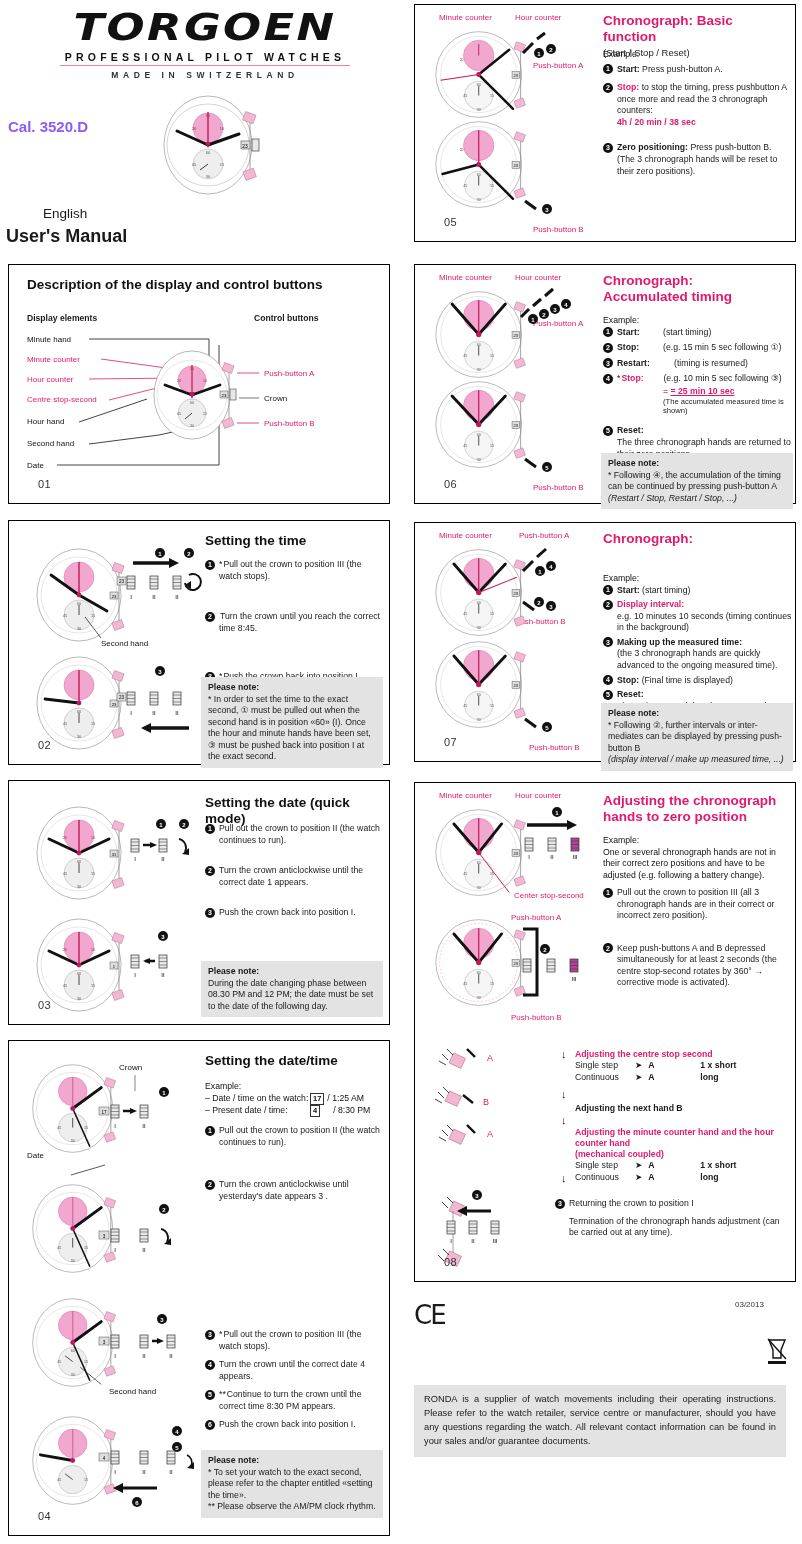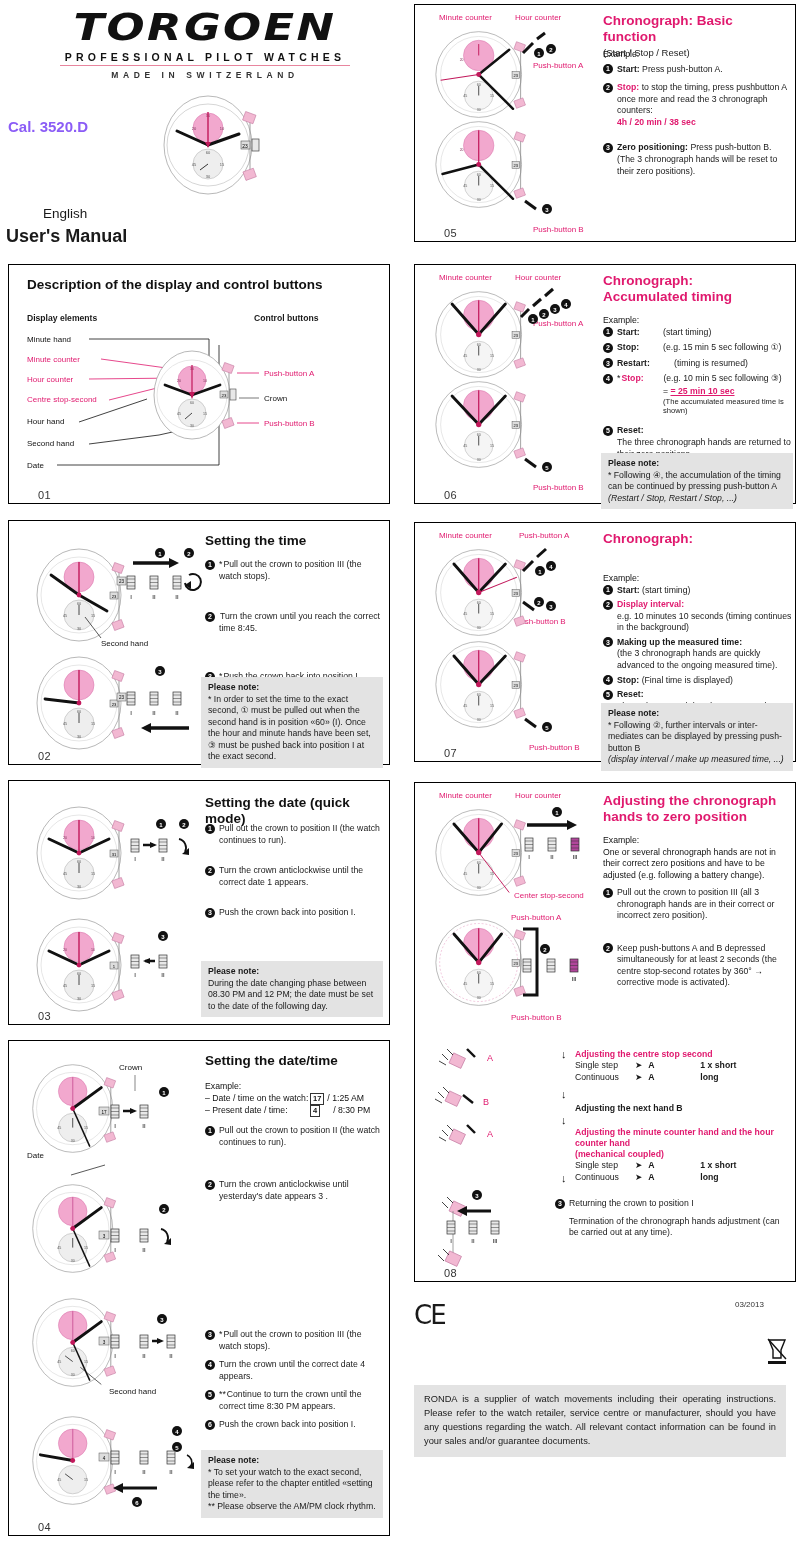--- a/index.html
+++ b/index.html
@@ -13,21 +13,21 @@
   }
   .page { position: relative; width: 802px; height: 1544px; }
 
   
   .panel {
     position: absolute;
     border: 1px solid #000;
     background: #fff;
   }
   .panel-num {
-    position: absolute; left: 8px; bottom: 2px;
+    position: absolute; left: 8px; bottom: 13px;
     font-size: 11px; color: #333; letter-spacing: .5px; padding-left: 21px;
   }
 
   
   .logo-wrap { position: absolute; left: 60px; top: 8px; width: 290px; text-align: center; }
   .logo-word {
     font-family: "DejaVu Sans", sans-serif;
     font-size: 38px; font-weight: 700; font-style: italic;
     letter-spacing: 2px; line-height: 1; color: #111;
     transform: scaleX(1.18); transform-origin: center;

